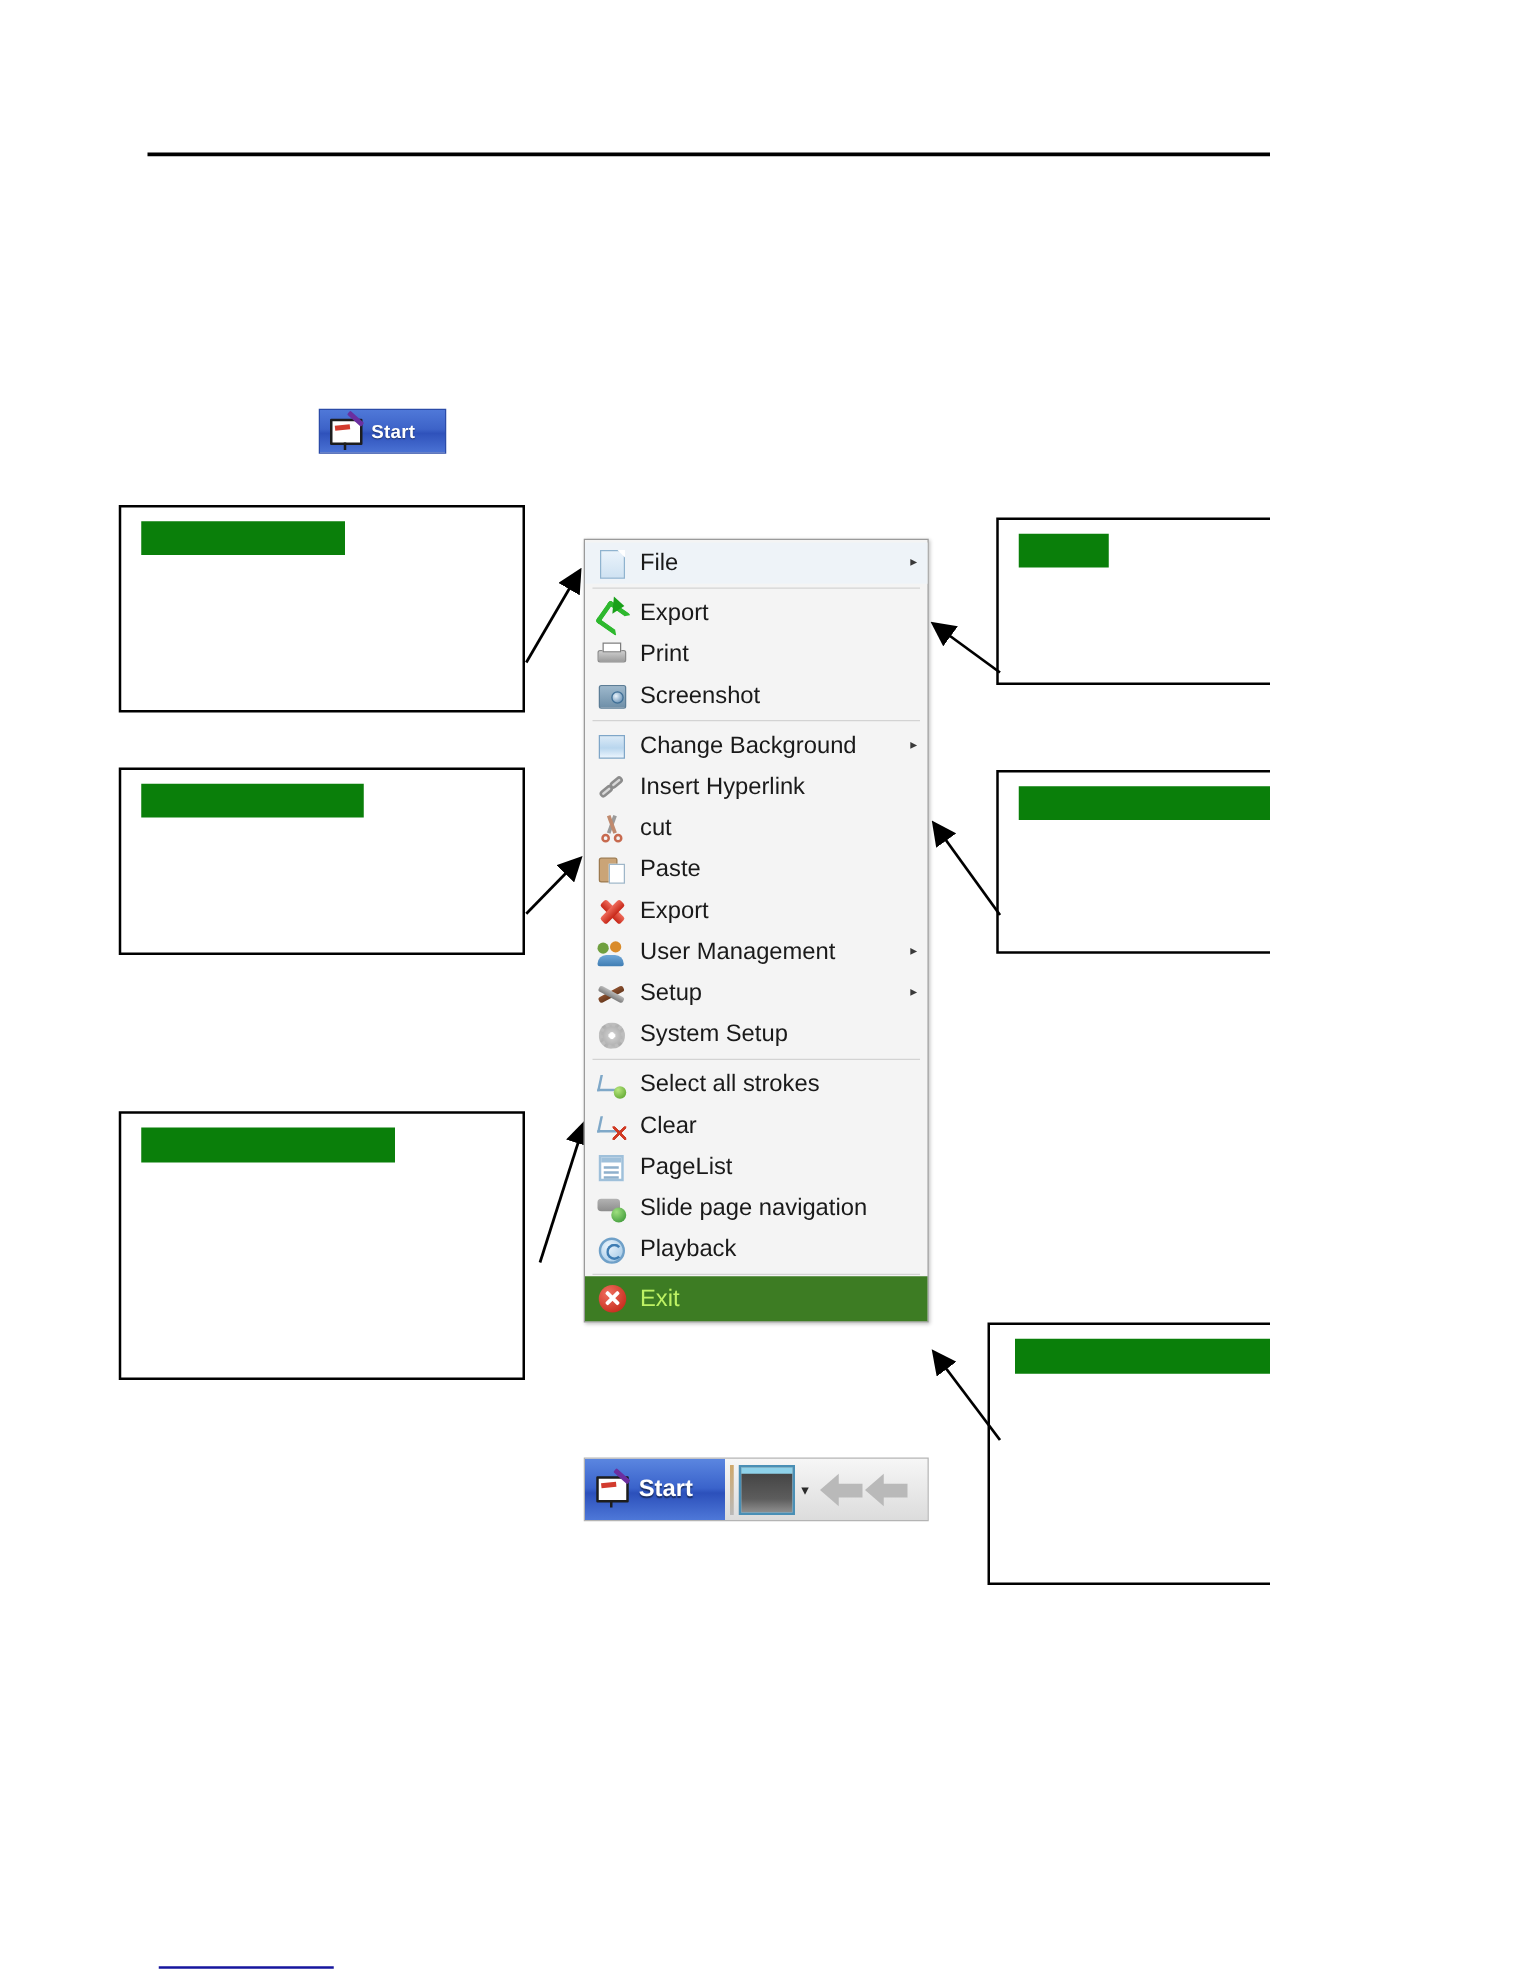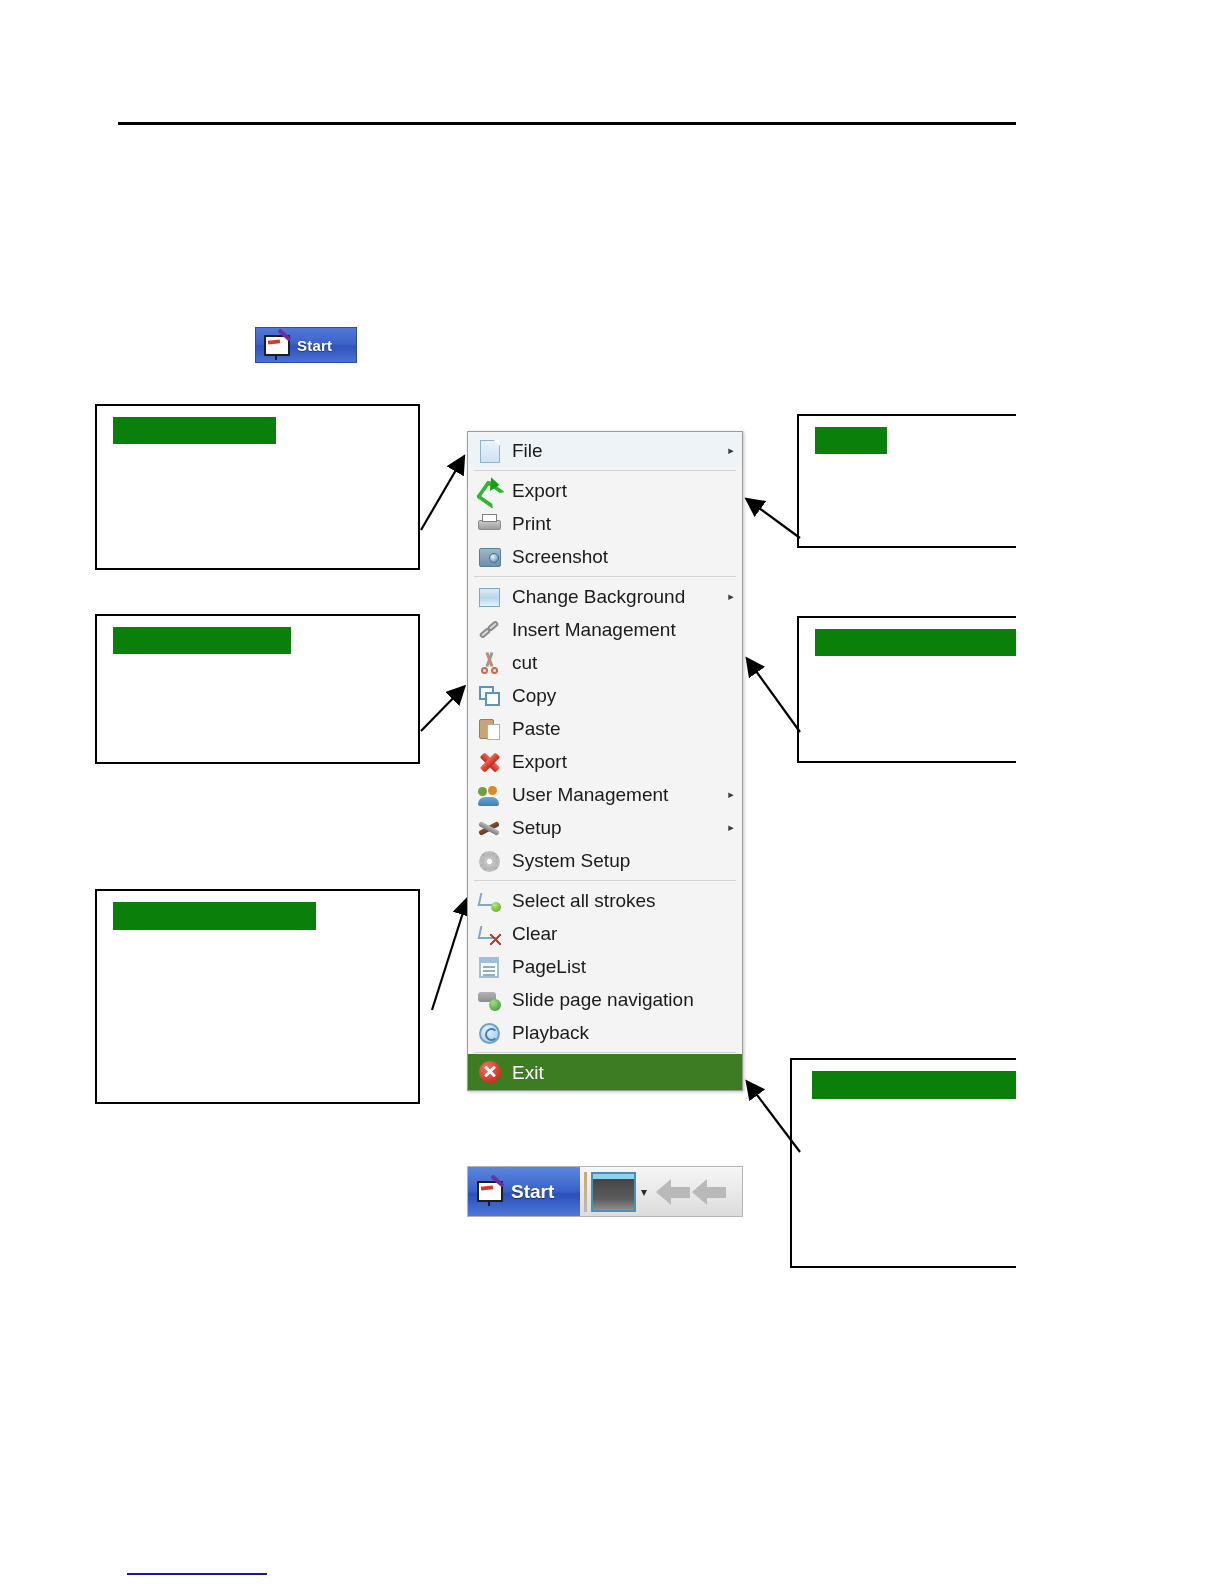--- a/index.html
+++ b/index.html
@@ -164,21 +164,21 @@
     color: #3a3a3a;
     font-size: 11px;
     line-height: 1;
   }
   .menu-item.exit {
     background: #3d7c23;
     color: #f2ffe6;
     height: 36px;
   }
   .menu-item.exit .mi-label {
-    color: #ffffff;
+    color: #bef264;
   }
 
   
   .ic {
     position: absolute;
     left: 2px; top: 2px;
     width: 23px; height: 22px;
   }
   .ic-doc {
     background: linear-gradient(to bottom, #eaf3fb 0%, #cfe2f2 100%);
@@ -697,36 +697,30 @@
         <span class="mi-icon">
             <span class="ic ic-bg"></span>
           </span>
         <span class="mi-label">Change Background</span>
         <span class="mi-arrow">▸</span>
       </div>
       <div class="menu-item">
         <span class="mi-icon">
             <span class="ic ic-link"></span>
           </span>
-        <span class="mi-label">Insert Management</span>
+        <span class="mi-label">Insert Hyperlink</span>
       </div>
       <div class="menu-item">
         <span class="mi-icon">
             <span class="ic ic-cut">
               <i class="cut-h1"></i>
               <i class="cut-h2"></i>
             </span>
           </span>
         <span class="mi-label">cut</span>
-      </div>
-      <div class="menu-item">
-        <span class="mi-icon">
-            <span class="ic ic-copy"></span>
-          </span>
-        <span class="mi-label">Copy</span>
       </div>
       <div class="menu-item">
         <span class="mi-icon">
             <span class="ic ic-paste"></span>
           </span>
         <span class="mi-label">Paste</span>
       </div>
       <div class="menu-item">
         <span class="mi-icon">
             <span class="ic ic-del"></span>

